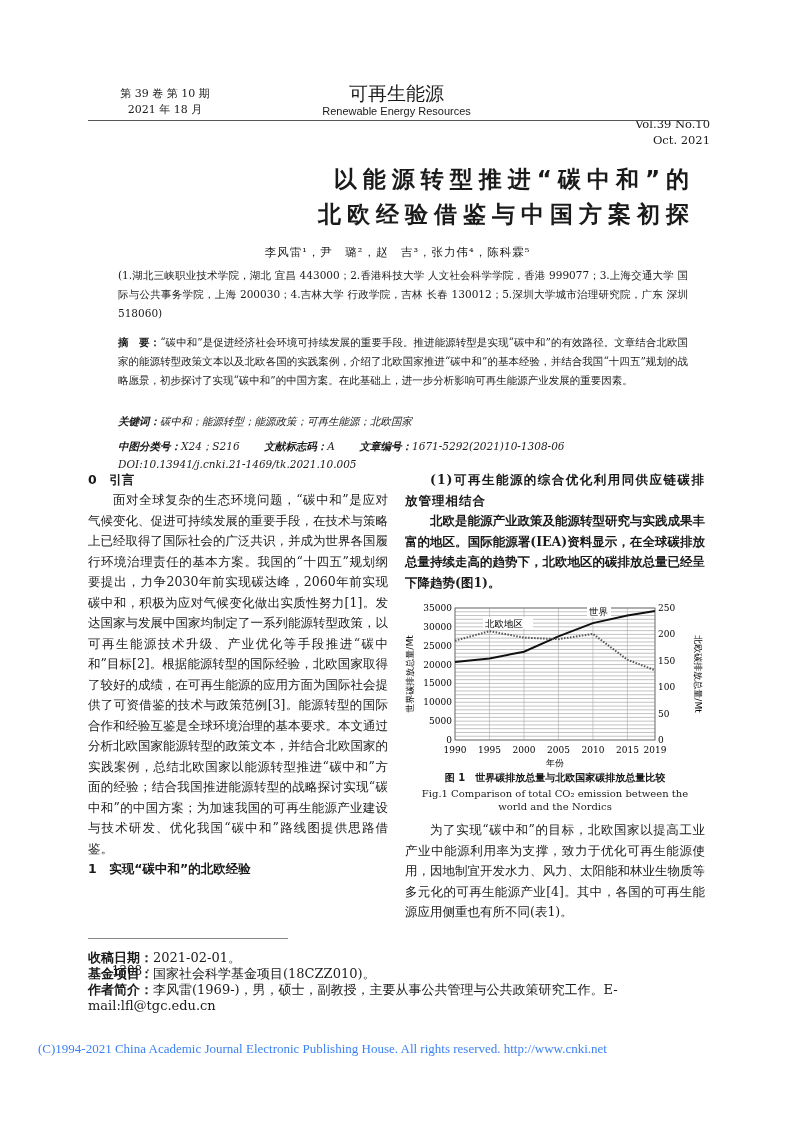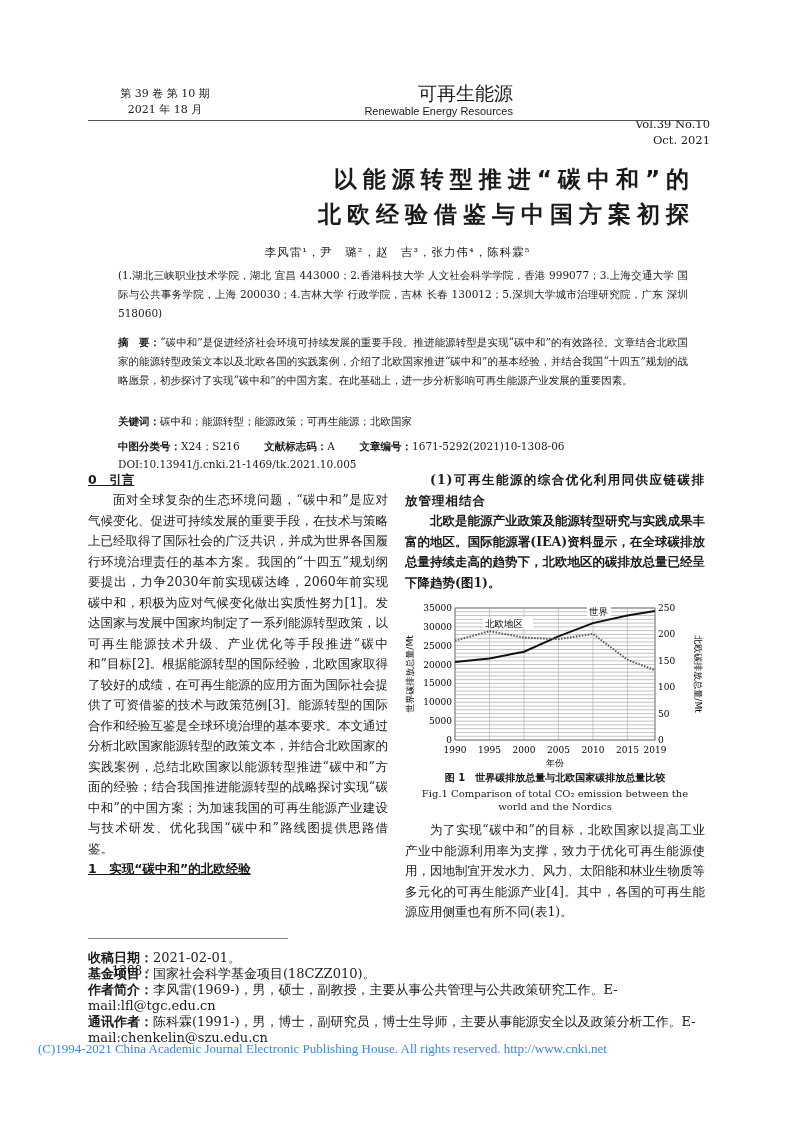--- a/index.html
+++ b/index.html
@@ -1,34 +1,34 @@
 <!DOCTYPE html>
 <html><head>
 <meta charset="utf-8">
 <style>
   html, body { margin:0; padding:0; background:#fff; }
   body { width:793px; height:1122px; position:relative; overflow:hidden;
          font-family:"DejaVu Serif","Liberation Serif",serif; color:#1a1a1a; }
   .abs { position:absolute; }
   .hdr-l { left:100px; top:86px; width:130px; text-align:center; font-size:11px; line-height:16px; }
-  .hdr-c { left:280px; top:82px; width:233px; text-align:right; }
+  .hdr-c { left:280px; top:82px; width:233px; text-align:center; }
   .hdr-c .cn { font-size:19px; line-height:22px; }
   .hdr-c .en { font-family:"Liberation Sans",sans-serif; font-size:11px; line-height:14px; }
   .hdr-r { left:600px; top:86px; width:110px; text-align:right; font-size:11.5px; line-height:16px;margin-top:30px; }
   .hdr-rule { left:88px; top:120px; width:620px; height:1px; background:#555; }
   .title { left:100px; top:162px; width:595px; text-align:right; font-family:"DejaVu Sans",sans-serif;
            font-weight:bold; font-size:23px; line-height:35px; letter-spacing:6px; }
   .authors { left:100px; top:245px; width:595px; text-align:center; font-size:11.5px; letter-spacing:1px; }
   .affil { left:118px; top:266px; width:570px; font-size:10.5px; line-height:19px; text-align:justify; }
   .abstract { left:118px; top:333px; width:570px; font-size:10.5px; line-height:19px; text-align:justify; }
-  .meta { left:118px; font-size:10.5px; line-height:16px; }
+  .meta { left:118px; font-size:10.5px; line-height:16px;font-style:italic; }
   .b { font-family:"DejaVu Sans",sans-serif; font-weight:bold; }
   .col { font-size:12.5px; line-height:20.5px; text-align:justify; }
   .col p { margin:0; text-indent:2em; }
-  .sec { font-family:"DejaVu Sans",sans-serif; font-weight:bold; font-size:12.5px; line-height:20px;text-decoration:underline; }
+  .sec { font-family:"DejaVu Sans",sans-serif; font-weight:bold; font-size:12.5px; line-height:20px; }
   .figcap-cn { font-family:"DejaVu Sans",sans-serif; font-weight:bold; font-size:10px; text-align:center; }
   .figcap-en { font-size:10px; text-align:center; line-height:13px; }
   .foot-rule { left:88px; top:938px; width:200px; height:1px; background:#888; }
   .foot { left:88px; top:950px; width:620px; font-size:13px; line-height:16px; }
   .pageno { left:104px; top:964px; font-size:12px; }
   .copyright { left:38px; top:1041px; width:720px; font-family:"Liberation Serif",serif; font-size:13px; color:#3b82f6; }
   .chart { left:405px; top:600px; width:300px; height:170px; }
 </style>
 </head>
 <body>
@@ -163,17 +163,16 @@
 
 <div class="abs col" style="left:405px; top:820px; width:300px;">
   <p>为了实现“碳中和”的目标，北欧国家以提高工业产业中能源利用率为支撑，致力于优化可再生能源使用，因地制宜开发水力、风力、太阳能和林业生物质等多元化的可再生能源产业[4]。其中，各国的可再生能源应用侧重也有所不同(表1)。</p>
 </div>
 
 <div class="abs foot-rule"></div>
 <div class="abs foot">
   <div><span class="b">收稿日期：</span><span>2021-02-01。</span></div>
   <div><span class="b">基金项目：</span><span>国家社会科学基金项目(18CZZ010)。</span></div>
   <div><span class="b">作者简介：</span><span>李风雷(1969-)，男，硕士，副教授，主要从事公共管理与公共政策研究工作。E-mail:lfl@tgc.edu.cn</span></div>
-  <div><span class="b">通讯作者：</span><span>陈科霖(1991-)，男，博士，副研究员，博士生导师，主要从事能源安全以及政策分析工作。E-mail:chenkelin@szu.edu.cn</span></div>
 </div>
 
 <div class="abs pageno">· 1308 ·</div>
 <div class="abs copyright">(C)1994-2021 China Academic Journal Electronic Publishing House. All rights reserved.    http://www.cnki.net</div>
 
 </body></html>

